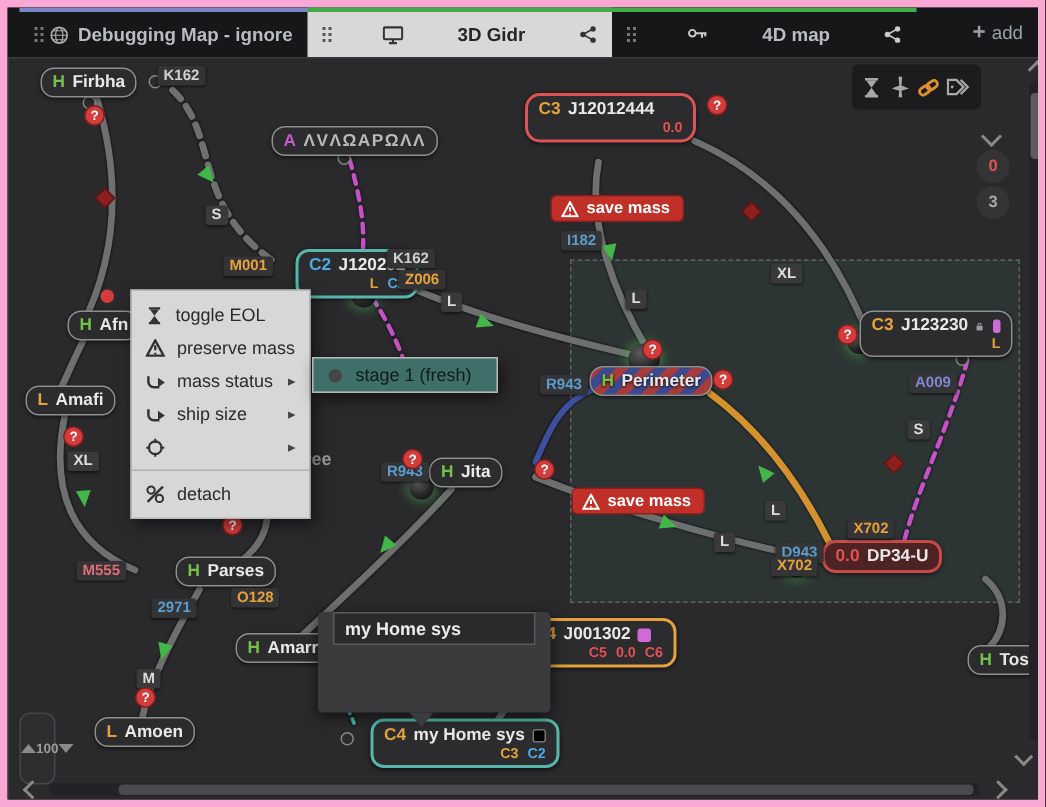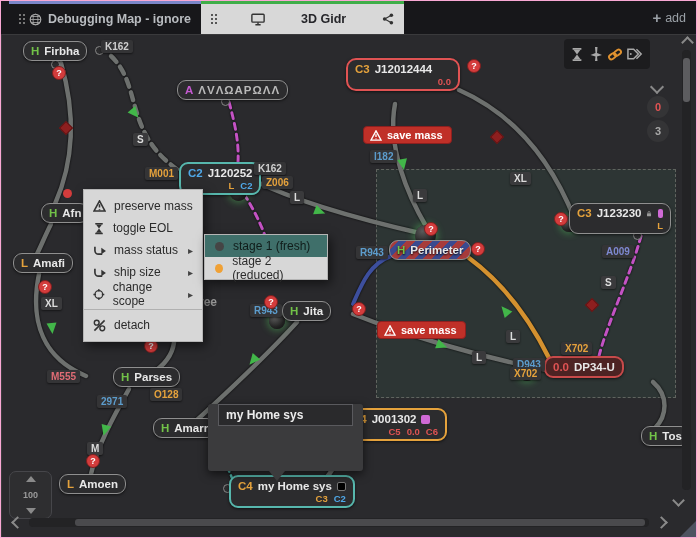--- a/index.html
+++ b/index.html
@@ -1,18 +1,18 @@
 <!DOCTYPE html>
 <html><head>
 <meta charset="utf-8">
 <style>
   * { margin:0; padding:0; box-sizing:border-box; }
   html,body { background:#0e0e10; }
   body { font-family:"Liberation Sans","DejaVu Sans",sans-serif; }
-  .app { position:relative; width:697px; height:538px; background:#141417; border:1px solid #f9a8d4; overflow:hidden; }
+  .app { position:relative; width:697px; height:538px; background:#141417; border:5px solid #f9a8d4; overflow:hidden; }
 
   
   .tabbar { position:absolute; top:0; left:0; right:0; height:33px; background:#17171a; display:flex; align-items:stretch; padding-left:8px; }
   .tab { display:flex; align-items:center; gap:6px; padding:0 10px; border-top:3px solid transparent; color:#b9bcc0; font-size:12.5px; font-weight:bold; cursor:pointer; }
   .tab.blue { border-top-color:#7b86c9; }
   .tab.green { border-top-color:#3fae49;gap:36px; }
   .tab.active { background:#d8d8d8; color:#26262a; }
   .grip { width:2px; height:2px; margin-right:2px; background:#777; box-shadow:0 4px 0 #777,0 8px 0 #777,4px 0 0 #777,4px 4px 0 #777,4px 8px 0 #777; display:inline-block; transform:translateY(-4px); }
   .tab.active .grip { background:#555; box-shadow:0 4px 0 #555,0 8px 0 #555,4px 0 0 #555,4px 4px 0 #555,4px 8px 0 #555; }
   .addbtn { margin-left:auto; margin-right:10px; display:flex; align-items:center; gap:4px; color:#9aa0a6; font-size:12.5px; cursor:pointer; }
@@ -28,21 +28,21 @@
   .o { stroke:#d4912f; stroke-width:4.5; }
   .b { stroke:#3d4f9e; stroke-width:4; }
   .t { stroke:#4fb8ae; stroke-width:2.5; stroke-dasharray:5 4; }
 
   .selrect { position:absolute; left:375px; top:135px; width:300px; height:229px; background:rgba(64,110,96,.16); border:1px dashed #60645f; z-index:1; }
 
   .node { position:absolute; background:#2c2c2e; border:1px solid #8f8f8f; border-radius:9px; padding:2px 7px; font-size:11.5px; font-weight:bold; color:#e8e8e8; z-index:10; white-space:nowrap; box-shadow:0 1px 3px rgba(0,0,0,.6); cursor:pointer; }
   .node .row { display:flex; align-items:center; gap:5px; line-height:14px; }
   .node .sub { display:flex; justify-content:flex-end; gap:6px; font-size:9.5px; line-height:10px; margin-top:1px; }
   .node.red { border:2px solid #e05353; border-radius:10px; }
-  .node.teal { border:2px solid #57b7ad; }
+  .node.teal { border:2px solid #57b7ad;margin-left:14px; }
   .node.orangeb { border:2px solid #e5a23c; }
   .node.darkred { background:#4d2323; border:2px solid #c74a4a; }
   .node.striped { background:repeating-linear-gradient(135deg,#a63b3b 0 6px,#3b4a8f 6px 12px); text-shadow:0 1px 2px #000; }
   .ghost { position:absolute; color:#9a9a9a; font-size:12px; font-weight:bold; z-index:5; }
   .c-h { color:#72c248; } .c-l { color:#e5a23c; } .c-cy { color:#4fa8e8; }
   .c-or { color:#e5a23c; } .c-rd { color:#e05353; } .c-pu { color:#c45ad0; } .c-bl { color:#4fa8e8; }
   .sq { width:9px; height:9px; border-radius:2px; display:inline-block; }
   .sq.purple { background:#d06ad6; } .sq.black { background:#000; border:1px solid #777; }
   .skull { color:#7d88d0; font-size:11px; line-height:10px; }
 
@@ -58,21 +58,21 @@
   .warnbadge { position:absolute; background:#c03028; border:1px solid #8e1f1f; border-radius:4px; color:#fff; font-size:11px; font-weight:bold; padding:2px 8px 2px 6px; display:flex; gap:5px; align-items:center; z-index:13; white-space:nowrap; }
 
   
   .mtoolbar { position:absolute; left:563px; top:5px; width:86px; height:30px; background:#1c1c1e; border-radius:4px; display:flex; align-items:center; justify-content:space-around; z-index:14; padding:0 4px; }
   .mtoolbar .ic { cursor:pointer; display:flex; }
 
   .chevtoggle { position:absolute; left:651px; top:48px; width:10px; height:10px; border-right:2px solid #8a8a8a; border-bottom:2px solid #8a8a8a; transform:rotate(45deg); z-index:14; cursor:pointer; }
   .cbadge { position:absolute; width:22px; height:22px; border-radius:50%; background:#343436; text-align:center; line-height:22px; font-size:11px; font-weight:bold; z-index:14; cursor:pointer; }
 
   
-  .zoomctl { position:absolute; left:8px; top:437px; width:43px; height:48px; background:#2e2e30; border:1px solid #46464a; border-radius:7px; display:flex; flex-direction:column; align-items:center; justify-content:space-between; padding:4px 0; z-index:14; }
+  .zoomctl { position:absolute; left:8px; top:437px; width:24px; height:48px; background:#2e2e30; border:1px solid #46464a; border-radius:7px; display:flex; flex-direction:row; align-items:center; justify-content:space-between; padding:4px 0; z-index:14; }
   .tri-up { width:0; height:0; border-left:5px solid transparent; border-right:5px solid transparent; border-bottom:6px solid #8a8a8a; cursor:pointer; }
   .tri-dn { width:0; height:0; border-left:5px solid transparent; border-right:5px solid transparent; border-top:6px solid #8a8a8a; cursor:pointer; }
   .zoomctl .val { color:#9a9a9a; font-size:9px; font-weight:bold; }
 
   
   .vtrack { position:absolute; left:681px; top:16px; width:9px; height:440px; background:#232325; border-radius:4px; z-index:14; }
   .vthumb { position:absolute; left:1px; top:8px; width:7px; height:44px; background:#5c5c5f; border-radius:3px; cursor:grab; }
   .chev { position:absolute; width:9px; height:9px; border-right:2px solid #8a8a8a; border-bottom:2px solid #8a8a8a; z-index:14; cursor:pointer; }
   .htrack { position:absolute; left:28px; top:484px; width:620px; height:9px; background:#232325; border-radius:4px; z-index:14; }
   .hthumb { position:absolute; left:46px; top:1px; width:570px; height:7px; background:#4a4a4d; border-radius:3px; cursor:grab; }
@@ -114,20 +114,34 @@
       <svg width="14" height="13" viewBox="0 0 16 14">
           <rect x="1" y="1" width="14" height="9" rx="1" fill="none" stroke="#333" stroke-width="1.6"></rect>
           <path d="M5,13 h6 M8,10 v3" stroke="#333" stroke-width="1.6" fill="none"></path>
         </svg>
       <span>3D Gidr</span>
       <svg width="12" height="12" viewBox="0 0 16 16">
           <circle cx="12.5" cy="3" r="2.4" fill="#333"></circle>
           <circle cx="3.5" cy="8" r="2.4" fill="#333"></circle>
           <circle cx="12.5" cy="13" r="2.4" fill="#333"></circle>
           <path d="M3.5,8 L12.5,3 M3.5,8 L12.5,13" stroke="#333" stroke-width="1.5"></path>
+        </svg>
+    </div>
+    <div class="tab green">
+      <span class="grip"></span>
+      <svg width="14" height="12" viewBox="0 0 16 14">
+          <circle cx="4" cy="6" r="2.6" fill="none" stroke="#ccc" stroke-width="1.5"></circle>
+          <path d="M6.5,6 H15 M11.5,6 v3.6 M14,6 v2.4" stroke="#ccc" stroke-width="1.6" fill="none"></path>
+        </svg>
+      <span>4D map</span>
+      <svg width="12" height="12" viewBox="0 0 16 16">
+          <circle cx="12.5" cy="3" r="2.4" fill="#ccc"></circle>
+          <circle cx="3.5" cy="8" r="2.4" fill="#ccc"></circle>
+          <circle cx="12.5" cy="13" r="2.4" fill="#ccc"></circle>
+          <path d="M3.5,8 L12.5,3 M3.5,8 L12.5,13" stroke="#ccc" stroke-width="1.5"></path>
         </svg>
     </div>
     <div class="addbtn">
       <span class="plus">+</span>
       <span>add</span>
     </div>
   </div>
 
   <div class="map">
 
@@ -421,78 +435,73 @@
     <div class="chev" style="left:673px;top:462px;transform:rotate(45deg);"></div>
     <div class="chev" style="left:12px;top:484px;transform:rotate(135deg);"></div>
     <div class="htrack">
         <div class="hthumb"></div>
       </div>
     <div class="chev" style="left:656px;top:484px;transform:rotate(-45deg);"></div>
     <div class="grip-corner"></div>
 
     <div class="cmenu">
       <div class="mi">
-        <svg width="13" height="12" viewBox="0 0 14 13">
-            <polygon points="7,1 13,12 1,12" fill="none" stroke="#333" stroke-width="1.7"></polygon>
-            <path d="M7,4.5 v3.6 M7,10 v1.2" stroke="#333" stroke-width="1.7"></path>
-          </svg>
-        <span>preserve mass</span>
-      </div>
-      <div class="mi">
         <svg width="12" height="13" viewBox="0 0 16 16">
             <path d="M3,1.5 h10 M3,14.5 h10" stroke="#333" stroke-width="2"></path>
             <polygon points="4,2.5 12,2.5 8,8" fill="#333"></polygon>
             <polygon points="4,13.5 12,13.5 8,8" fill="#333"></polygon>
           </svg>
         <span>toggle EOL</span>
       </div>
       <div class="mi">
-        <svg width="13" height="11" viewBox="0 0 14 12">
-            <path d="M2,2 v4 a4,4 0 0 0 4,4 h4" fill="none" stroke="#333" stroke-width="1.8"></path>
-            <polygon points="9,6.5 14,10 9,13.5" fill="#333" transform="translate(0,-3.5)"></polygon>
-          </svg>
-        <span>mass status</span>
-        <span class="sub-arrow">▸</span>
+        <svg width="13" height="12" viewBox="0 0 14 13">
+            <polygon points="7,1 13,12 1,12" fill="none" stroke="#333" stroke-width="1.7"></polygon>
+            <path d="M7,4.5 v3.6 M7,10 v1.2" stroke="#333" stroke-width="1.7"></path>
+          </svg>
+        <span>preserve mass</span>
       </div>
       <div class="mi">
         <svg width="13" height="11" viewBox="0 0 14 12">
             <path d="M2,2 v4 a4,4 0 0 0 4,4 h4" fill="none" stroke="#333" stroke-width="1.8"></path>
             <polygon points="9,6.5 14,10 9,13.5" fill="#333" transform="translate(0,-3.5)"></polygon>
           </svg>
+        <span>mass status</span>
+        <span class="sub-arrow">▸</span>
+      </div>
+      <div class="mi">
+        <svg width="13" height="11" viewBox="0 0 14 12">
+            <path d="M2,2 v4 a4,4 0 0 0 4,4 h4" fill="none" stroke="#333" stroke-width="1.8"></path>
+            <polygon points="9,6.5 14,10 9,13.5" fill="#333" transform="translate(0,-3.5)"></polygon>
+          </svg>
         <span>ship size</span>
         <span class="sub-arrow">▸</span>
       </div>
       <div class="mi">
         <svg width="13" height="13" viewBox="0 0 14 14">
             <circle cx="7" cy="7" r="4.6" fill="none" stroke="#333" stroke-width="1.5"></circle>
             <path d="M7,0.5 v3 M7,10.5 v3 M0.5,7 h3 M10.5,7 h3" stroke="#333" stroke-width="1.5"></path>
           </svg>
-        <span>change scope</span>
         <span class="sub-arrow">▸</span>
       </div>
       <div class="sep"></div>
       <div class="mi">
         <svg width="13" height="13" viewBox="0 0 14 14">
             <circle cx="4" cy="4" r="2.6" fill="none" stroke="#333" stroke-width="1.5"></circle>
             <circle cx="10" cy="10" r="2.6" fill="none" stroke="#333" stroke-width="1.5"></circle>
             <path d="M12.5,1.5 L1.5,12.5" stroke="#333" stroke-width="1.7"></path>
           </svg>
         <span>detach</span>
       </div>
     </div>
 
     <div class="smenu">
       <div class="si hl">
         <span class="stdot" style="background:#454545;"></span>
         <span>stage 1 (fresh)</span>
       </div>
-      <div class="si">
-        <span class="stdot" style="background:#f0a135;"></span>
-        <span>stage 2 (reduced)</span>
-      </div>
     </div>
 
     <div class="dlg">
       <input type="text" value="my Home sys" style="">
     </div>
     <div class="dlg-ptr"></div>
 
   </div>
 </div>
 

